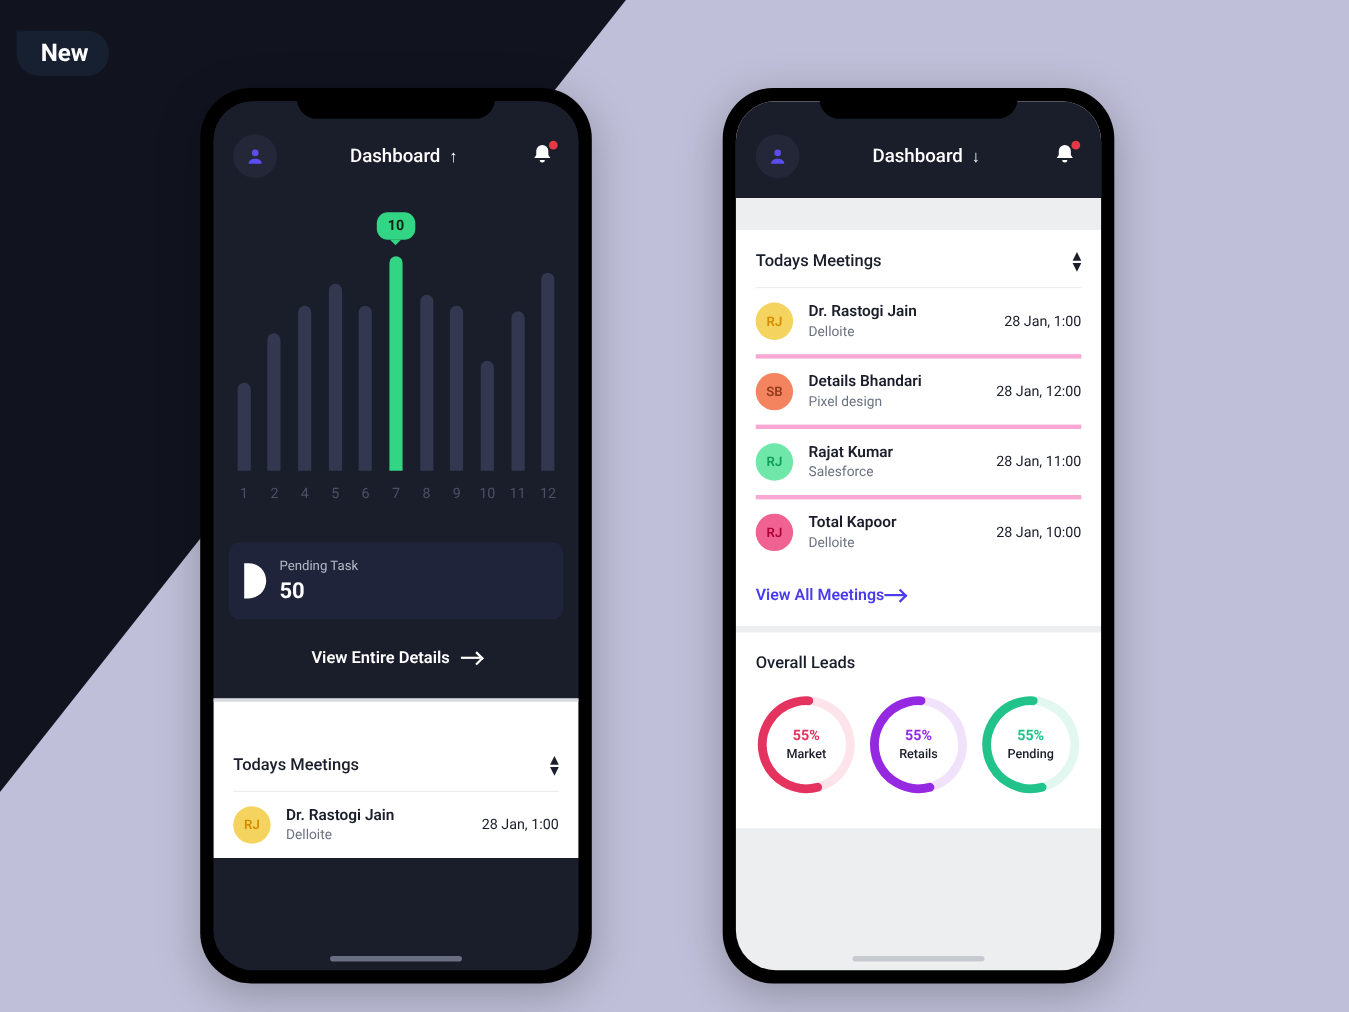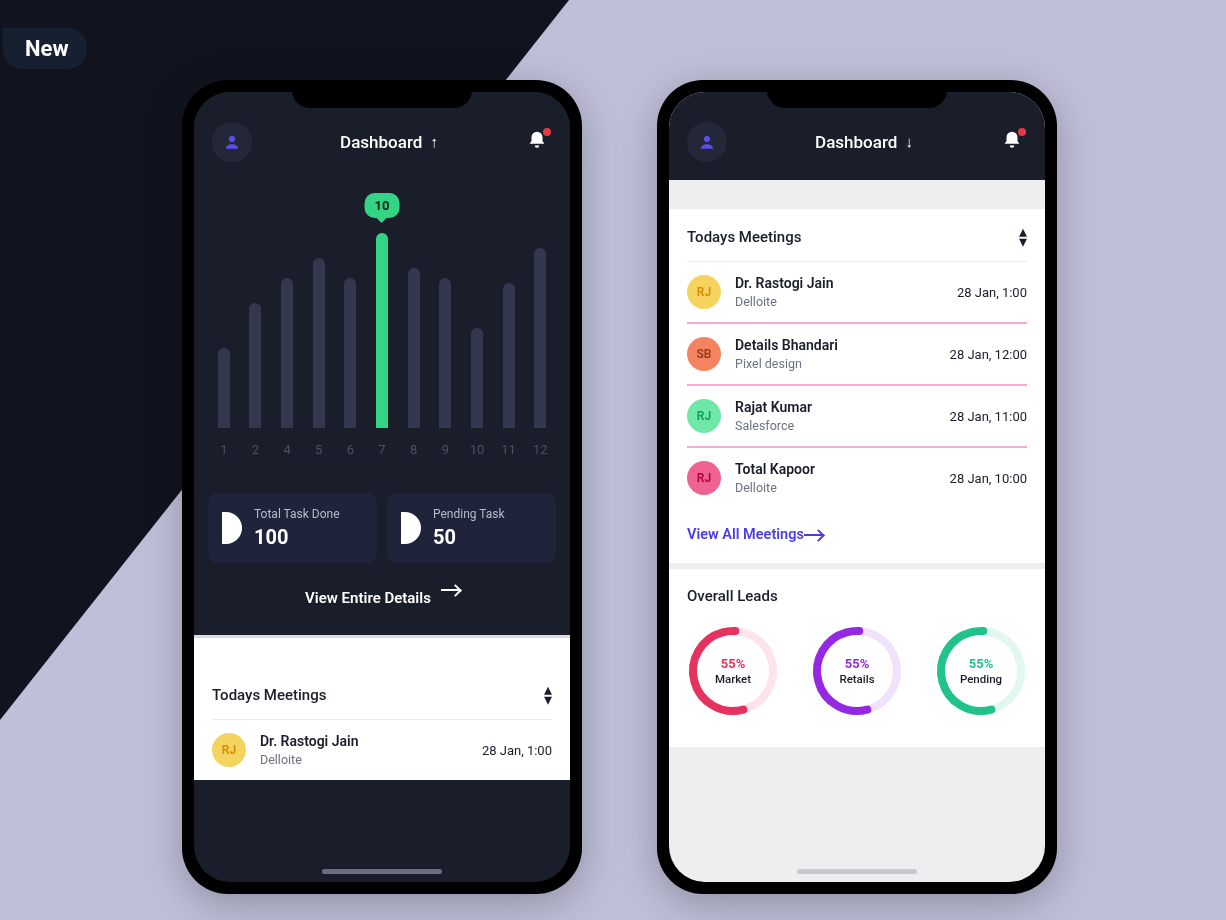--- a/index.html
+++ b/index.html
@@ -13,31 +13,31 @@
   }
   .bg-dark {
     position: absolute;
     top: 0; left: 0;
     width: 100%; height: 100%;
     background: #11141f;
     clip-path: polygon(0 0, 569px 0, 0 720px);
   }
   .new-badge {
     position: absolute;
-    top: 28px; left: 3px;
+    top: 28px; left: 15px;
     background: #162031;
     color: #fff;
     font-weight: 700;
     font-size: 22px;
     padding: 8px 18px 8px 22px;
     border-radius: 0 20px 20px 20px;
   }
   .phone {
     position: absolute;
-    width: 400px;
+    width: 356px;
     height: 814px;
     background: #000;
     border-radius: 46px;
     padding: 12px;
     box-shadow: 0 10px 40px rgba(0,0,0,0.25);
   }
   .phone.left { top: 80px; left: 182px; }
   .phone.right { top: 80px; left: 657px; }
   .notch {
     position: absolute;
@@ -141,20 +141,21 @@
   .stat-label { color: #b7bbc9; font-size: 12px; margin-bottom: 4px; }
   .stat-value { color: #fff; font-size: 20px; font-weight: 700; }
 
   .view-details {
     text-align: center;
     color: #fff;
     font-size: 15px;
     font-weight: 600;
     padding: 26px 0 28px 0;
     display: flex;
+    align-items: center;
     justify-content: center;
     gap: 10px;
   }
   .arrow-r {
     display: inline-block;
     width: 18px; height: 2px;
     background: currentColor;
     position: relative;
   }
   .arrow-r::after {
@@ -181,21 +182,21 @@
     color: #1a1d2a;
     margin-top: 29px;
   }
   .sort-icon { color: #1a1d2a; font-size: 16px; line-height: 10px; }
   .mlist { padding: 0 18px; }
   .meeting {
     display: flex;
     align-items: center;
     gap: 14px;
     padding: 13px 0;
-    border-top: 2px solid #f9a8d4;
+    border-top: 4px solid #f9a8d4;
   }
   .meeting:first-child { border-top: 1px solid #ececf0; }
   .mava {
     width: 34px; height: 34px; border-radius: 50%;
     display: flex; align-items: center; justify-content: center;
     font-size: 12px; font-weight: 600;
   }
   .mava.yellow { background: #f4d35e; color: #d68c00; }
   .mava.orange { background: #f4845f; color: #943a1a; }
   .mava.green  { background: #6ee7a8; color: #0f9d58; }
@@ -322,27 +323,20 @@
           <span>10</span>
           <span>11</span>
           <span>12</span>
         </div>
     </div>
 
     <div class="stats-row">
       <div class="stat-card">
         <div class="stat-icon"></div>
         <div>
-          <div class="stat-label">Total Task Done</div>
-          <div class="stat-value">100</div>
-        </div>
-      </div>
-      <div class="stat-card">
-        <div class="stat-icon"></div>
-        <div>
           <div class="stat-label">Pending Task</div>
           <div class="stat-value">50</div>
         </div>
       </div>
     </div>
 
     <div class="view-details">
       <span>View Entire Details</span>
       <span class="arrow-r"></span>
     </div>

